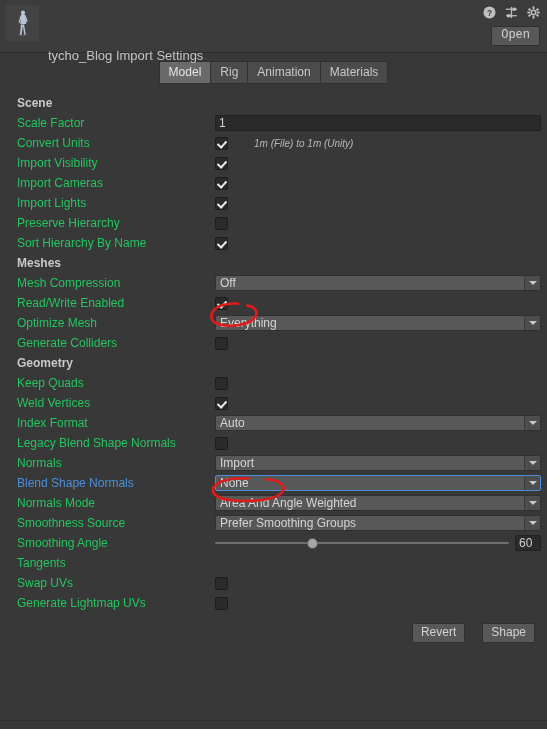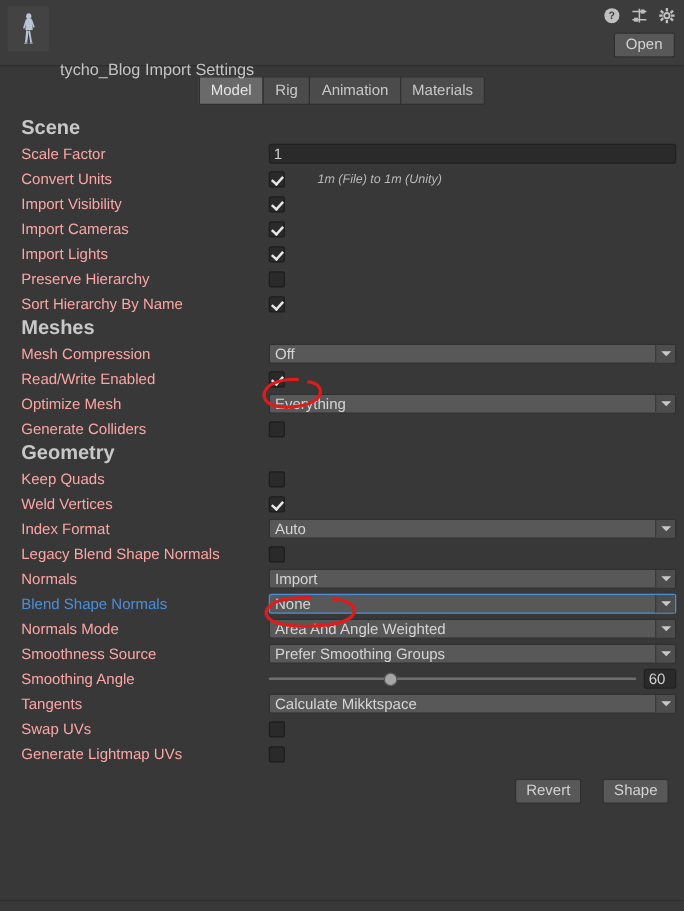--- a/index.html
+++ b/index.html
@@ -65,20 +65,21 @@
     position: absolute;
     right: 7px; top: 26px;
     background: #585858;
     border: 1px solid #303030;
     border-radius: 2px;
     color: #d2d2d2;
     font-size: 12px;
     padding: 2px 9px 3px;
     line-height: 13px;
     cursor: pointer;
+    font-family: Liberation Mono, monospace;
   }
 
   
   .tabbar {
     display: flex;
     justify-content: center;
     padding-top: 8px;
     padding-bottom: 9px;
   }
   .tab {
@@ -98,37 +99,37 @@
   }
 
   
   .body-area {
     position: relative;
     padding: 0 6px;
   }
   .section-header {
     height: 20px;
     line-height: 20px;
-    font-size: 16px;
+    font-size: 12px;
     font-weight: bold;
     color: #c8c8c8;
     padding-left: 11px;
   }
   .row {
     height: 20px;
     display: flex;
     align-items: center;
     position: relative;
   }
   .row .label {
     width: 209px;
     padding-left: 11px;
     box-sizing: border-box;
     font-size: 12px;
-    color: #fca5a5;
+    color: #22c55e;
     white-space: nowrap;
     overflow: hidden;
   }
   .row .label.highlight { color: #4b8fdb; }
   .field { flex: 1; position: relative; display: flex; align-items: center; }
 
   
   .checkbox {
     width: 13px; height: 13px;
     background: #2a2a2a;
@@ -537,28 +538,20 @@
           </div>
           <div class="slider-value">
             <input class="textinput" type="text" value="60" style="">
           </div>
         </div>
       </div>
     </div>
 
     <div class="row">
       <div class="label">Tangents</div>
-      <div class="field">
-        <div class="dropdown">
-          <span>Calculate Mikktspace</span>
-          <span class="arrow-box">
-              <span class="arrow"></span>
-            </span>
-        </div>
-      </div>
     </div>
 
     <div class="row">
       <div class="label">Swap UVs</div>
       <div class="field">
           <div class="checkbox"></div>
         </div>
     </div>
 
     <div class="row">

